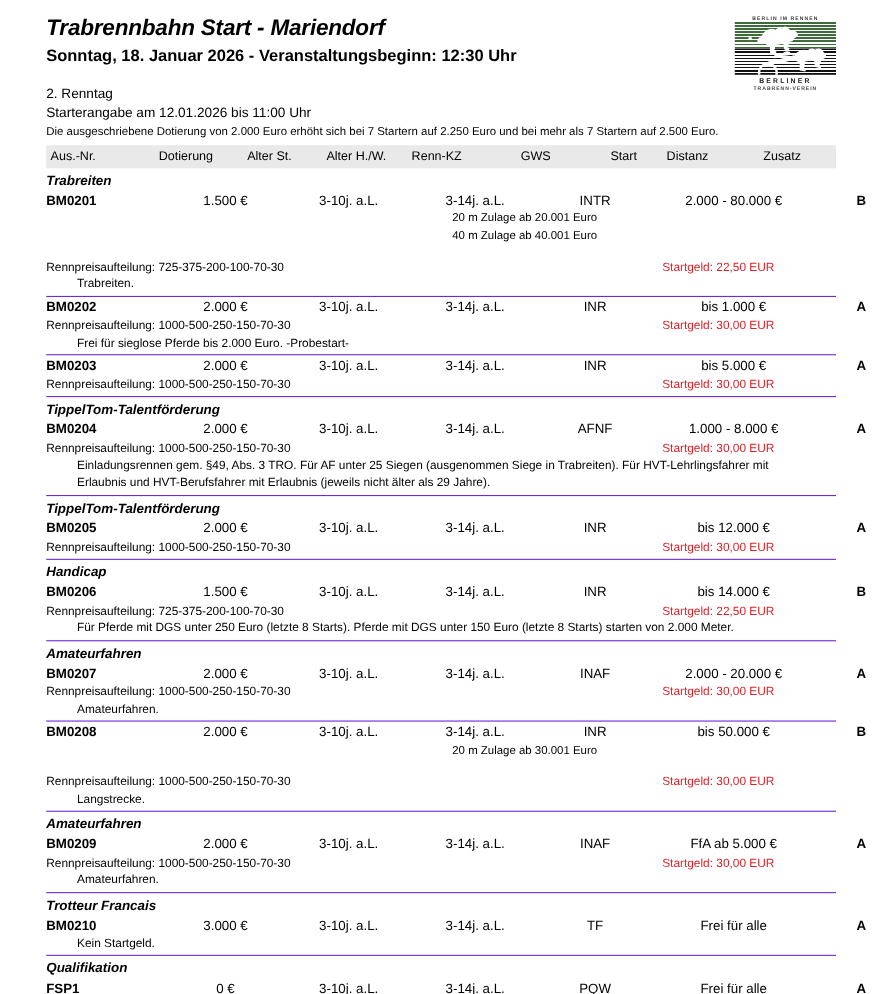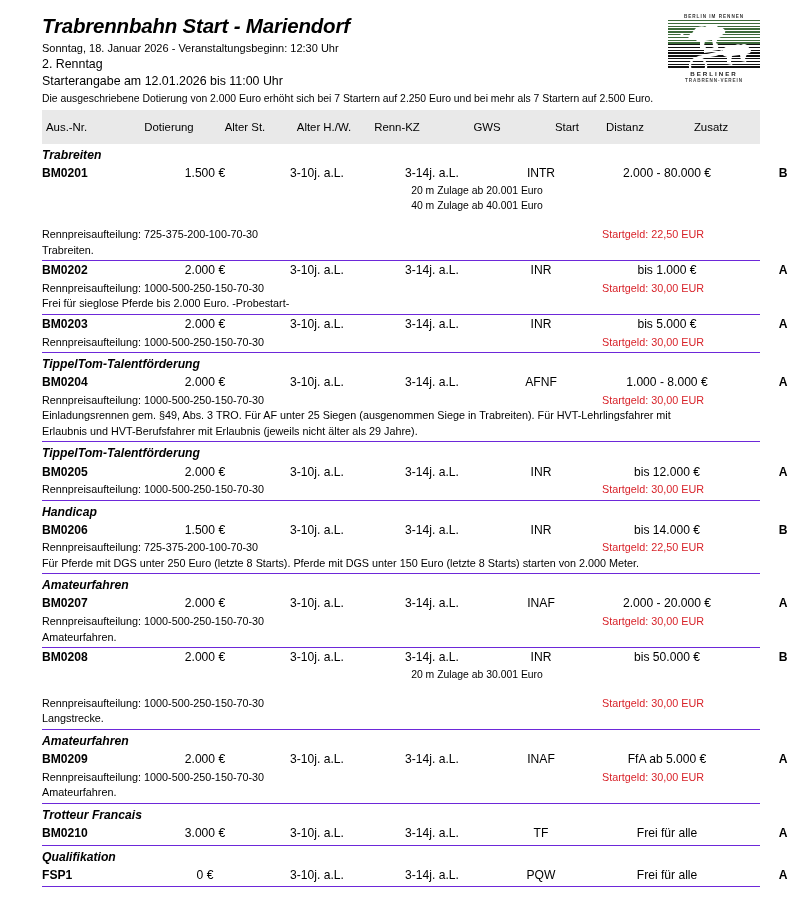--- a/index.html
+++ b/index.html
@@ -30,24 +30,24 @@
   .venue-title {
     font-size: 20.5px;
     font-weight: bold;
     font-style: italic;
     letter-spacing: -0.2px;
     line-height: 1.15;
     margin: 0 0 3px 0;
     white-space: nowrap;
   }
   .meeting-line {
-    font-size: 11px;
-    font-weight: normal;
+    font-size: 15px;
+    font-weight: bold;
     line-height: 1.32;
-    margin-bottom: 1px;
+    margin-bottom: 17px;
   }
   .raceday-line {
     font-size: 12.4px;
     font-weight: normal;
     line-height: 1.34;
   }
   .declaration-line {
     font-size: 12.4px;
     font-weight: normal;
     line-height: 1.34;
@@ -130,21 +130,21 @@
       62px   
       118px  
       42px   
       74px   
       98px;  
     align-items: baseline;
   }
 
   .table-head {
     background: #e9e9e9;
-    height: 34px;
+    height: 21px;
     align-items: center;
     font-size: 11.4px;
     font-weight: normal;
     margin-top: 4px;
   }
   .table-head > div { text-align: center; }
   .th-ausnr   { text-align: left !important; padding-left: 4px; }
 
   
   .race {
@@ -199,20 +199,21 @@
     position: absolute;
     right: 56px;
     top: 1px;
     color: #d8232a;
     font-size: 10.8px;
     white-space: nowrap;
   }
   .race-note {
     font-size: 10.8px;
     line-height: 1.45;
+    margin-left: 28px;
   }
   .spacer-line { height: 13px; }
 </style>
 </head>
 <body>
 
 <div class="page">
 
   <div class="header">
 
@@ -418,20 +419,21 @@
           <div class="c-ausnr">BM0210</div>
           <div>3.000 €</div>
           <div>3-10j. a.L.</div>
           <div>3-14j. a.L.</div>
           <div>TF</div>
           <div>Frei für alle</div>
           <div class="c-start">A</div>
           <div class="c-distanz">1.900 m</div>
           <div class="c-zusatz"></div>
         </div>
+        <div class="race-note">Kein Startgeld.</div>
       </div>
       <div class="race">
         <div class="race-category">Qualifikation</div>
         <div class="cols race-main">
           <div class="c-ausnr">FSP1</div>
           <div>0 €</div>
           <div>3-10j. a.L.</div>
           <div>3-14j. a.L.</div>
           <div>PQW</div>
           <div>Frei für alle</div>

